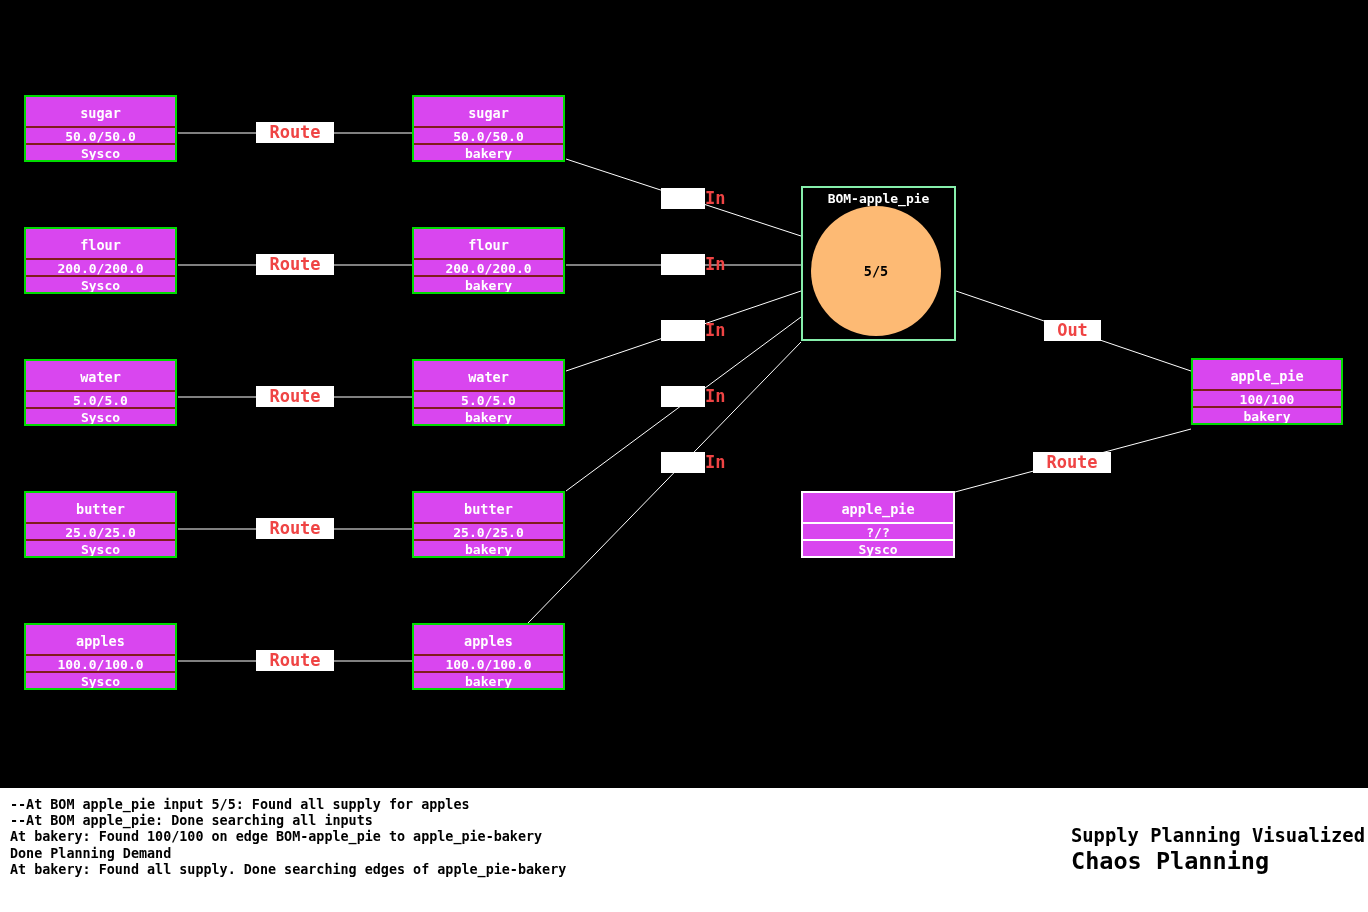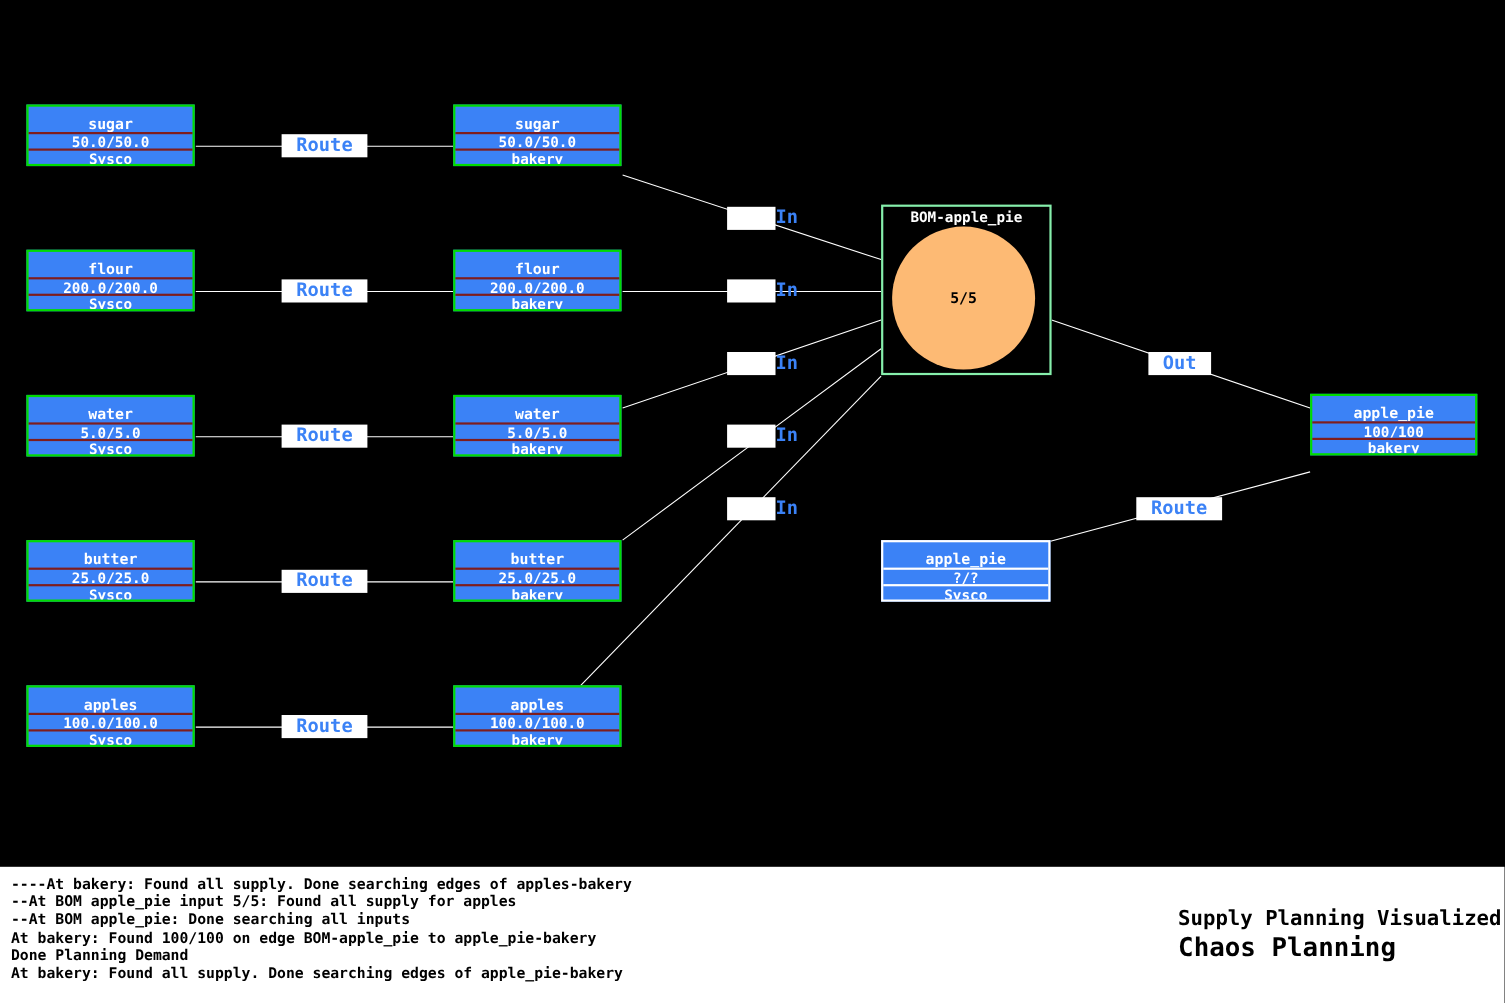--- a/index.html
+++ b/index.html
@@ -5,22 +5,22 @@
   html,body{margin:0;padding:0;background:#000;}
   #canvas{
     position:relative;width:1368px;height:912px;background:#000;overflow:hidden;
     font-family:"DejaVu Sans Mono","Liberation Mono",monospace;font-weight:bold;
   }
   #edges{position:absolute;left:0;top:0;}
   #edges line{stroke:#ffffff;stroke-width:1;}
 
   
   .node{
-    position:absolute;box-sizing:border-box;height:56px;
-    border:2px solid #00dc00;background:#3b82f6;display:flex;flex-direction:column;
+    position:absolute;box-sizing:border-box;height:67px;
+    border:2px solid #00dc00;background:#d946ef;display:flex;flex-direction:column;
     color:#fff;text-align:center;
   }
   .node.white{border-color:#ffffff;}
   .node .nrow{box-sizing:border-box;overflow:hidden;white-space:nowrap;}
   .node .title{height:32px;line-height:32px;font-size:13.5px;}
   .node .qty ,.node .loc{height:19px;line-height:17px;font-size:13px;border-top:2px solid #7f1d1d;}
   .node.white .qty,.node.white .loc{border-top-color:#ffffff;}
 
   
   .bom{
@@ -30,21 +30,21 @@
   .bom-title{position:absolute;left:0;top:3px;width:100%;text-align:center;color:#fff;font-size:13px;line-height:16px;white-space:nowrap;}
   .bom-circle{
     position:absolute;left:8px;top:18px;width:130px;height:130px;border-radius:50%;
     background:#fdba74;display:flex;align-items:center;justify-content:center;
   }
   .bom-circle span{color:#000;font-size:13.5px;}
 
   
   .elabel{
     position:absolute;box-sizing:border-box;height:21px;line-height:21px;
-    background:#ffffff;color:#3b82f6;text-align:center;font-size:17px;white-space:nowrap;
+    background:#ffffff;color:#ef4444;text-align:center;font-size:17px;white-space:nowrap;
   }
   .elabel.route{width:78px;}
   .elabel.in{width:44px;padding-left:44px;}
   .elabel.out{width:57px;}
 
   
   #footer{position:absolute;left:0;top:788px;width:1368px;height:124px;background:#ffffff;color:#000;}
   #log{position:absolute;left:10px;top:9px;}
   #log .log-line{font-size:13.4px;line-height:16.2px;white-space:pre;}
   #brand{position:absolute;left:1071px;top:34px;}
@@ -152,21 +152,20 @@
   <div class="elabel in" style="left:661px;top:254px">In</div>
   <div class="elabel in" style="left:661px;top:320px">In</div>
   <div class="elabel in" style="left:661px;top:386px">In</div>
   <div class="elabel in" style="left:661px;top:452px">In</div>
 
   <div class="elabel out" style="left:1044px;top:320px">Out</div>
   <div class="elabel route" style="left:1033px;top:452px">Route</div>
 
   <div id="footer">
     <div id="log">
-      <div class="log-line">----At bakery: Found all supply. Done searching edges of apples-bakery</div>
       <div class="log-line">--At BOM apple_pie input 5/5: Found all supply for apples</div>
       <div class="log-line">--At BOM apple_pie: Done searching all inputs</div>
       <div class="log-line">At bakery: Found 100/100 on edge BOM-apple_pie to apple_pie-bakery</div>
       <div class="log-line">Done Planning Demand</div>
       <div class="log-line">At bakery: Found all supply. Done searching edges of apple_pie-bakery</div>
     </div>
     <div id="brand">
       <div id="brand-subtitle">Supply Planning Visualized</div>
       <div id="brand-title">Chaos Planning</div>
     </div>

